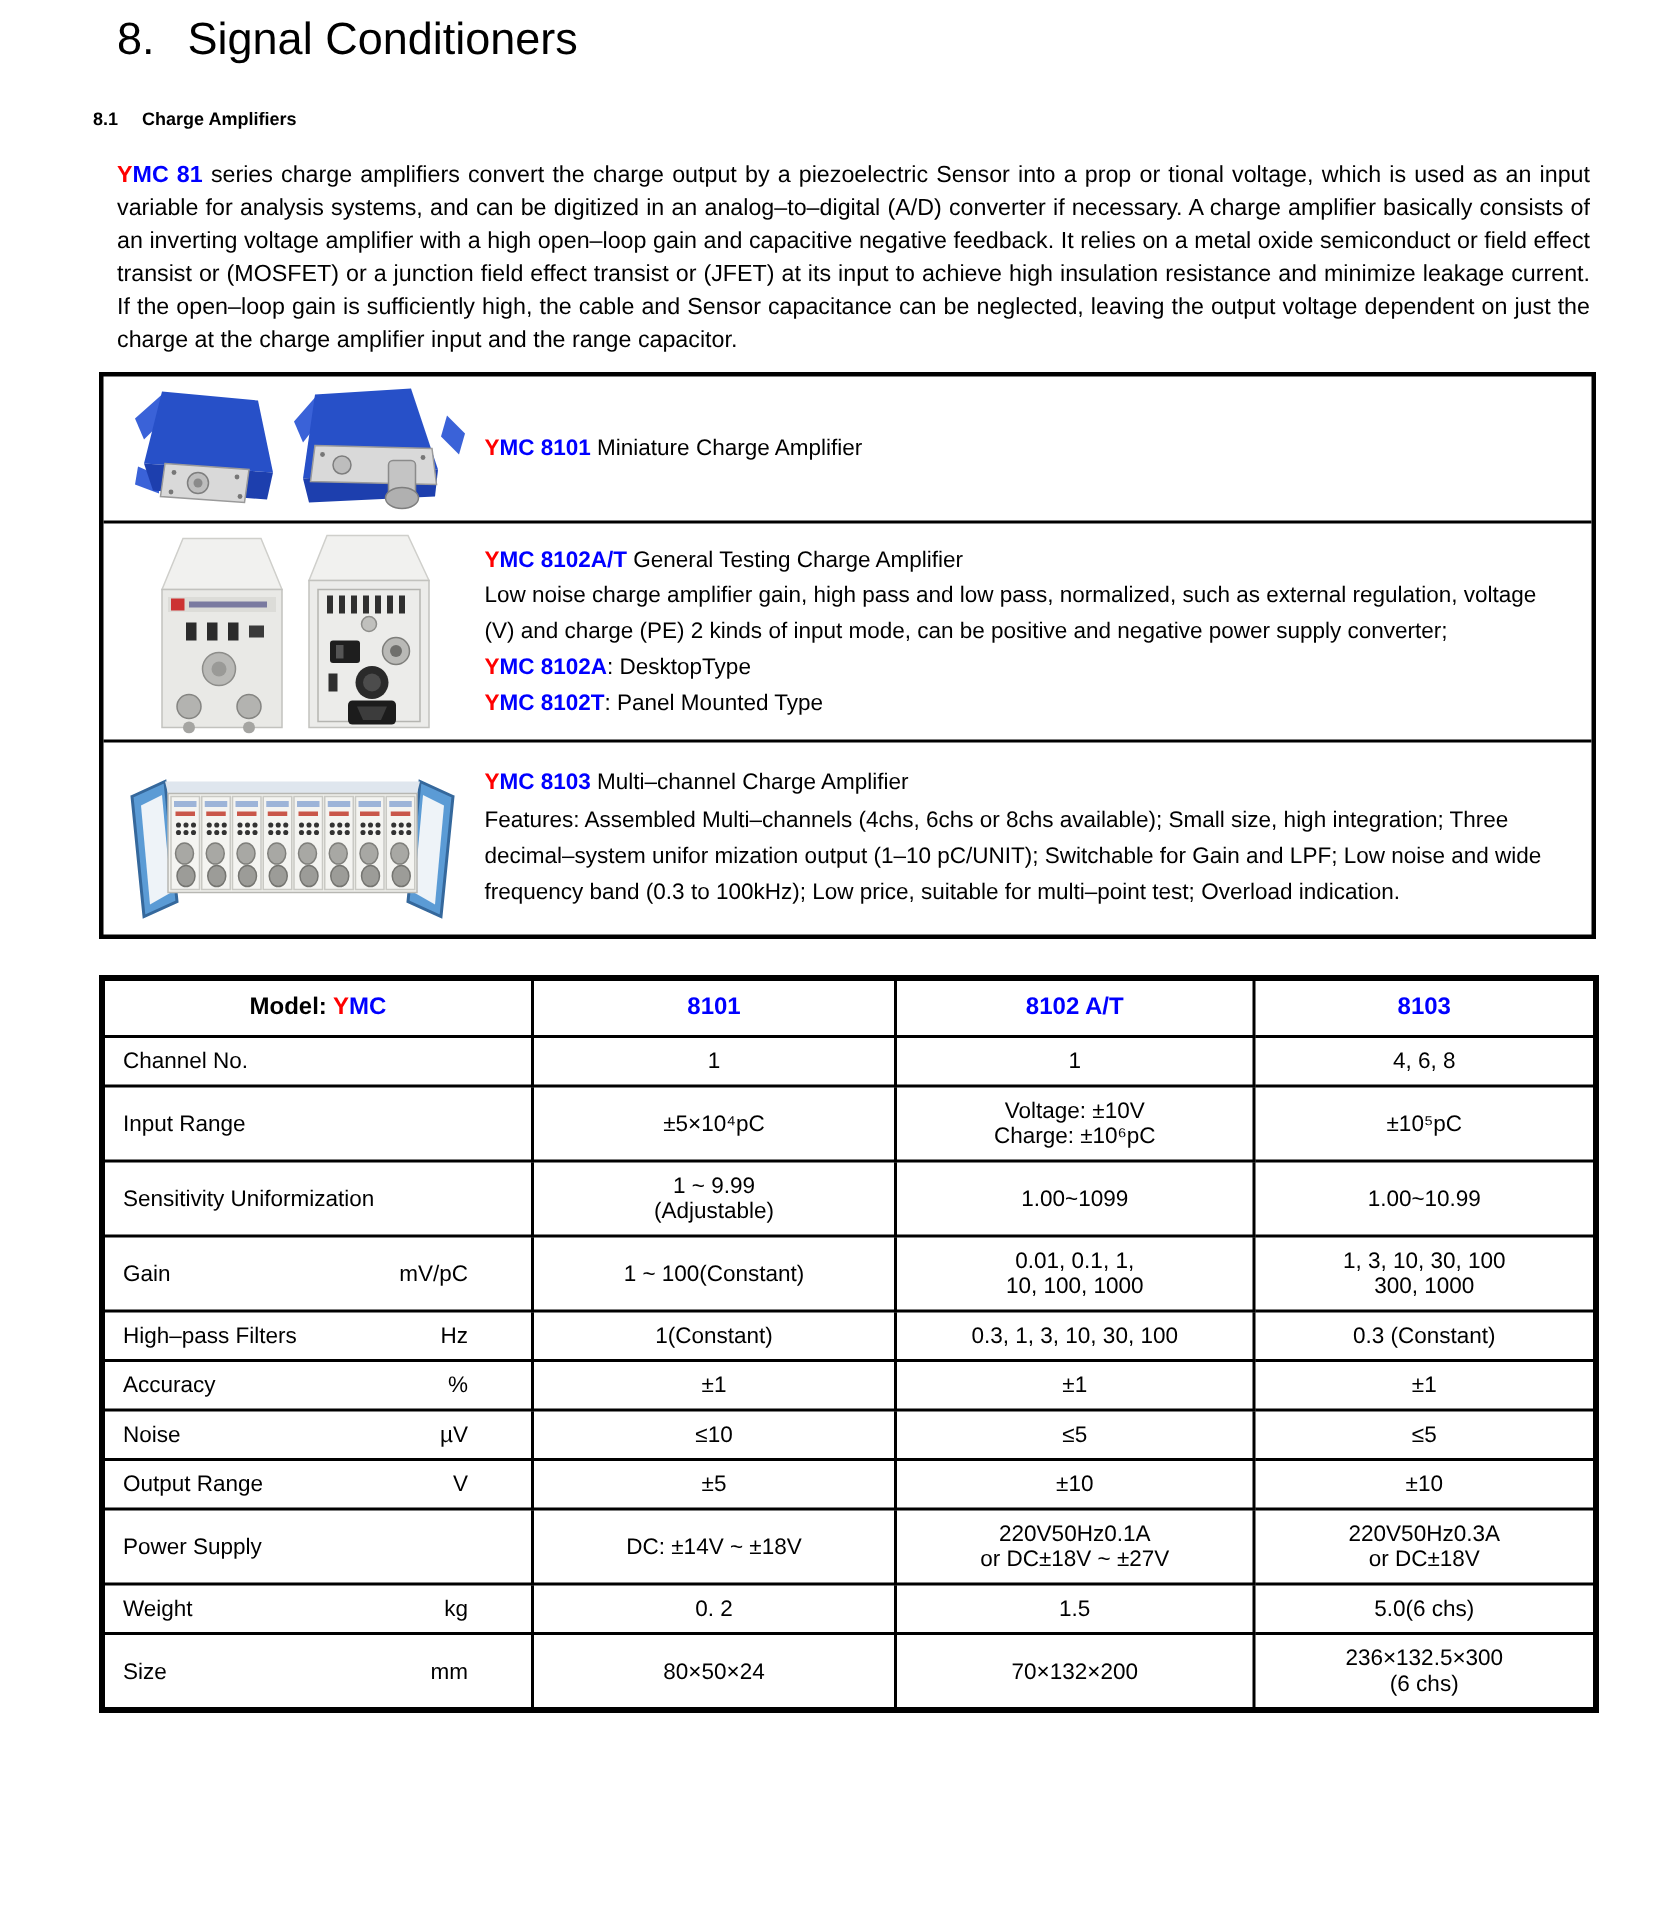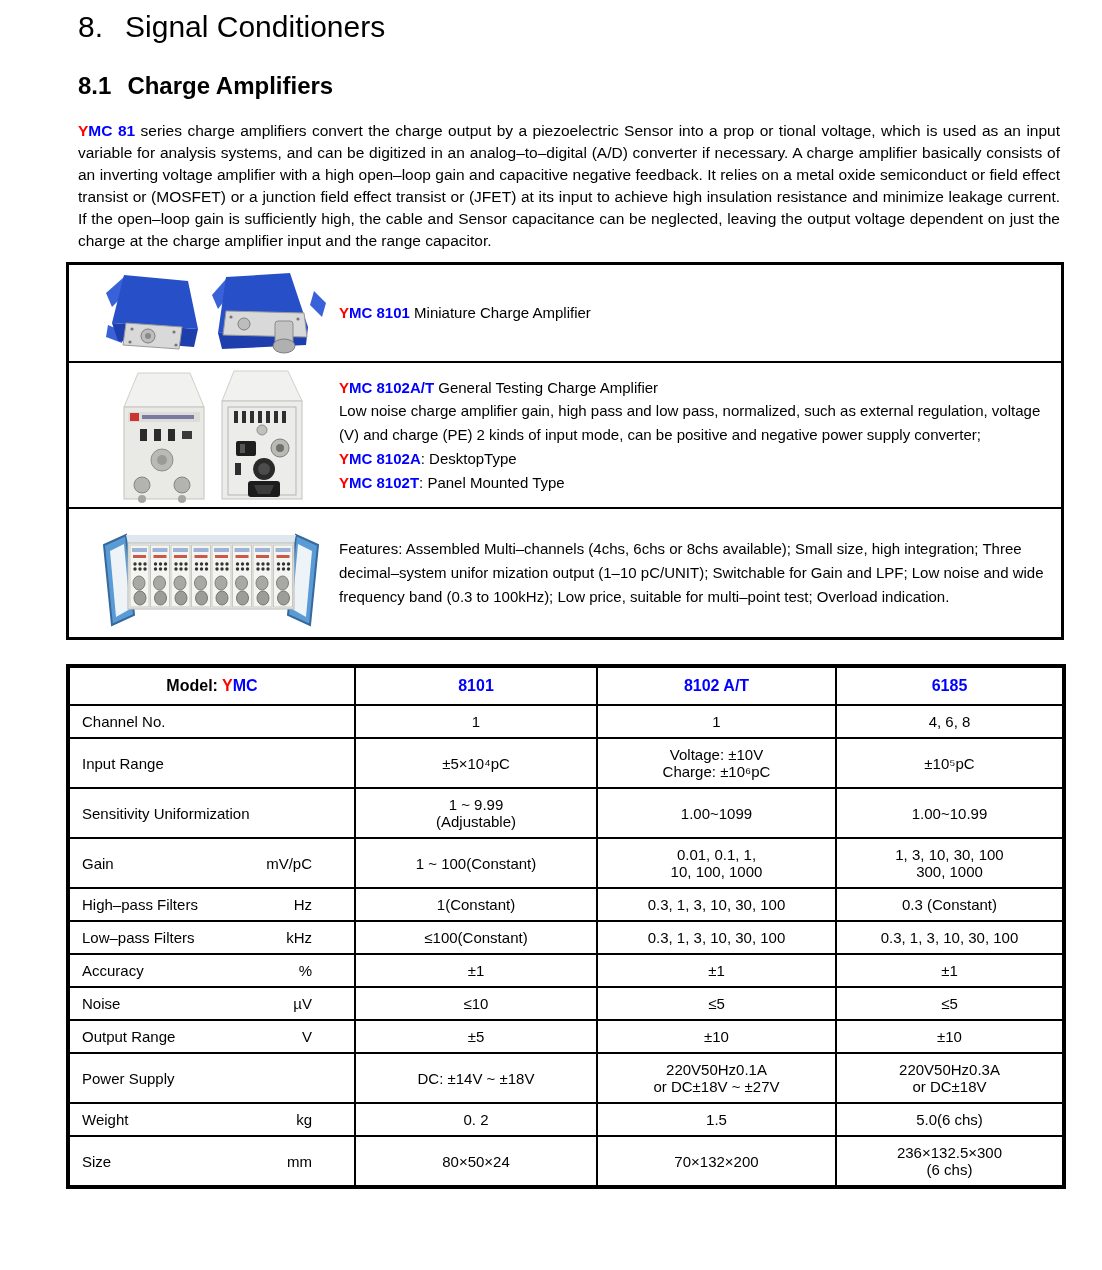--- a/index.html
+++ b/index.html
@@ -5,37 +5,37 @@
   html,body{margin:0;padding:0;background:#ffffff;}
   body{
     width:1102px;height:1270px;overflow:hidden;
     font-family:"Liberation Sans","DejaVu Sans",sans-serif;color:#000;
   }
   .page{position:relative;width:1102px;height:1270px;}
 
   
   h1.sec{font-size:30px;font-weight:normal;margin:10px 42px 0 78px;}
   h1.sec .h-num{margin-right:22px;}
-  h2.sub{font-size:24px;font-weight:bold;margin:28px 42px 0 78px;}
+  h2.sub{font-size:12px;font-weight:bold;margin:28px 42px 0 62px;}
   h2.sub .h-num{margin-right:16px;}
 
   
   p.intro{
     margin:20px 42px 0 78px;font-size:15.5px;line-height:22px;
     text-align:justify;
   }
   .red{color:#ff0000;}
   .blue{color:#0000ff;}
   b.brand{font-weight:bold;}
 
   
   .product-table{
     width:992px;margin:10px 0 0 66px;border:3px solid #000;background:#fff;
   }
-  .product-row{display:flex;align-items:center;border-bottom:2px solid #000;padding-left:16px;}
+  .product-row{display:flex;align-items:center;border-bottom:2px solid #000;}
   .product-row:last-child{border-bottom:none;}
   .product-img-cell{width:252px;flex:0 0 252px;display:flex;justify-content:center;align-items:center;padding:4px 0;}
   .product-text-cell{flex:1;padding:6px 14px 6px 2px;font-size:15px;line-height:1.62;}
   .product-title{font-size:15px;}
   .product-title .model{font-weight:bold;}
   .variant-line .model{font-weight:bold;}
   .row-8101{min-height:95px;}
   .row-8102{min-height:143px;}
   .row-8103{min-height:128px;}
   .row-8102 .product-text-cell{line-height:1.58;}
@@ -193,39 +193,40 @@
               <use href="#mod8103" x="41"></use>
               <use href="#mod8103" x="61.5"></use>
             <use href="#mod8103" x="82"></use>
               <use href="#mod8103" x="102.5"></use>
               <use href="#mod8103" x="123"></use>
               <use href="#mod8103" x="143.5"></use>
           </g>
         </svg>
       </div>
       <div class="product-text-cell">
+        <div class="product-title"><span class="model"><span class="red">Y</span><span class="blue">MC 8103</span></span><span> Multi–channel Charge Amplifier</span></div>
         <div class="product-desc">Features: Assembled Multi–channels (4chs, 6chs or 8chs available); Small size, high integration; Three decimal–system unifor mization output (1–10 pC/UNIT); Switchable for Gain and LPF; Low noise and wide frequency band (0.3 to 100kHz); Low price, suitable for multi–point test; Overload indication.</div>
       </div>
     </div>
 
   </div>
 
   <table class="spec">
     <colgroup>
         <col class="c-label">
         <col class="c1">
         <col class="c2">
         <col class="c3">
       </colgroup>
     <thead>
       <tr>
         <th class="model-h"><span>Model: </span><span class="red">Y</span><span class="blue">MC</span></th>
         <th class="col-h">8101</th>
         <th class="col-h">8102 A/T</th>
-        <th class="col-h">6185</th>
+        <th class="col-h">8103</th>
       </tr>
     </thead>
     <tbody id="spec-body">
         <tr>
       <td class="label-cell">
         <span class="label-flex">
           <span class="lbl">Channel No.</span>
           <span class="unit"></span>
         </span>
       </td>
@@ -277,31 +278,20 @@
           <span class="unit">Hz</span>
         </span>
       </td>
       <td class="val">1(Constant)</td>
       <td class="val">0.3, 1, 3, 10, 30, 100</td>
       <td class="val">0.3 (Constant)</td>
     </tr>
         <tr>
       <td class="label-cell">
         <span class="label-flex">
-          <span class="lbl">Low–pass Filters</span>
-          <span class="unit">kHz</span>
-        </span>
-      </td>
-      <td class="val">≤100(Constant)</td>
-      <td class="val">0.3, 1, 3, 10, 30, 100</td>
-      <td class="val">0.3, 1, 3, 10, 30, 100</td>
-    </tr>
-        <tr>
-      <td class="label-cell">
-        <span class="label-flex">
           <span class="lbl">Accuracy</span>
           <span class="unit">%</span>
         </span>
       </td>
       <td class="val">±1</td>
       <td class="val">±1</td>
       <td class="val">±1</td>
     </tr>
         <tr>
       <td class="label-cell">

